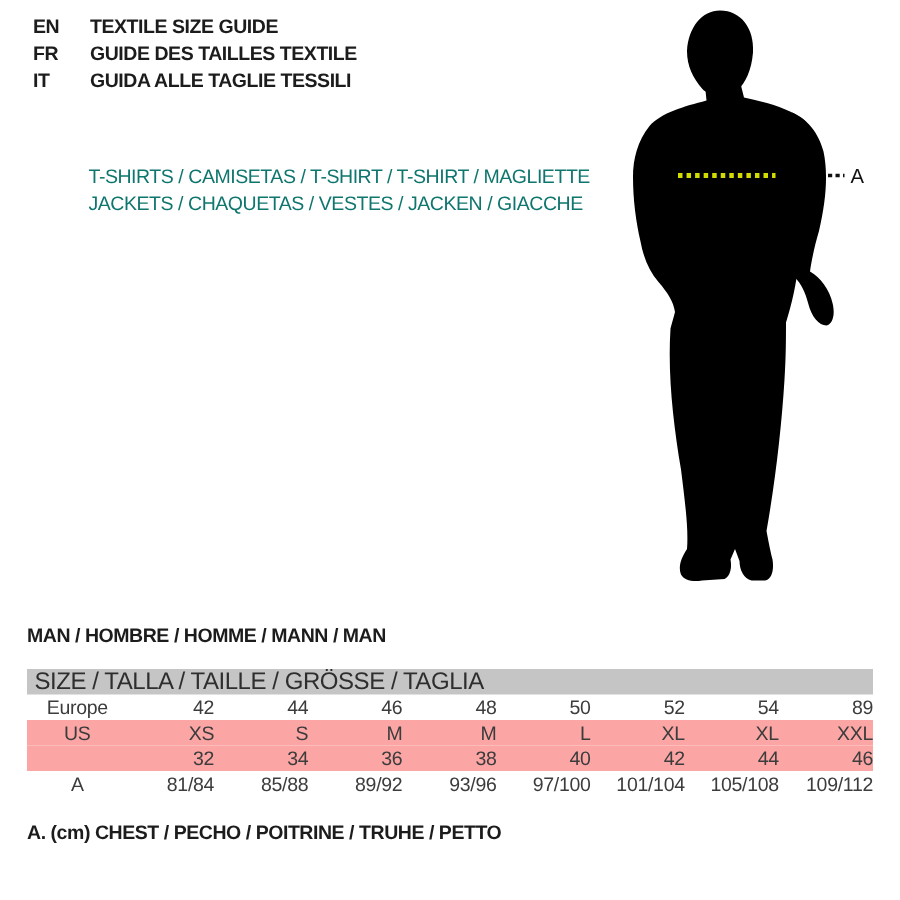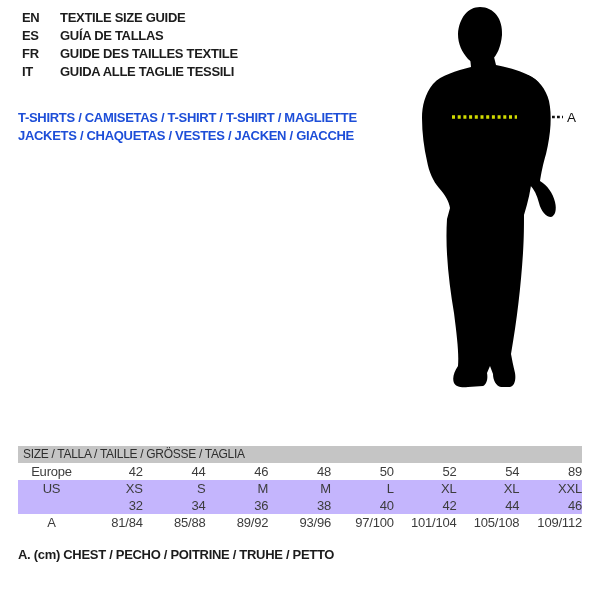--- a/index.html
+++ b/index.html
@@ -8,52 +8,48 @@
     font-family:"Liberation Sans","DejaVu Sans",sans-serif;
     color:#222;overflow:hidden;
   }
   
   .lang-list{position:absolute;left:22px;top:9px;}
   .lang-row{display:flex;height:18px;line-height:18px;}
   .lang-code{width:38px;font-weight:bold;font-size:13px;letter-spacing:-0.3px;color:#1c1c1c;}
   .lang-label{font-weight:bold;font-size:13px;letter-spacing:-0.3px;color:#1c1c1c;white-space:nowrap;}
   
   .categories{position:absolute;left:18px;top:109px;}
-  .categories div{font-weight:bold;font-size:13px;letter-spacing:-0.3px;line-height:18px;color:#1d4ed8;white-space:nowrap;}
+  .categories div{font-weight:normal;font-size:13px;letter-spacing:-0.3px;line-height:18px;color:#0f766e;white-space:nowrap;margin-left:41px;}
   
   .figure{position:absolute;left:400px;top:5px;}
   .measure-label{font-family:"Liberation Sans","DejaVu Sans",sans-serif;font-size:13.5px;fill:#111;}
   
   .section-title{position:absolute;left:18px;top:416px;font-weight:bold;font-size:13px;letter-spacing:-0.3px;color:#1c1c1c;}
   
   .size-table{position:absolute;left:18px;top:446px;width:564px;}
   .thead{
     height:17px;line-height:17px;background:#c5c5c5;color:#2e2e2e;
-    font-size:12px;letter-spacing:-0.3px;padding-left:5px;box-sizing:border-box;
+    font-size:16px;letter-spacing:-0.3px;padding-left:5px;box-sizing:border-box;
   }
   .trow{display:flex;height:17px;line-height:17px;font-size:13px;letter-spacing:-0.2px;color:#3c3c3c;box-sizing:border-box;}
-  .trow.shaded{background:#c4b5fd;}
+  .trow.shaded{background:#fca5a5;}
   .tlabel{width:62px;padding-left:5px;box-sizing:border-box;text-align:center;}
   .tcell{flex:1;text-align:right;}
   
   .footnote{position:absolute;left:18px;top:547px;font-weight:bold;font-size:13px;letter-spacing:-0.3px;color:#1c1c1c;}
 </style>
 </head>
 <body>
 
 <div class="canvas">
 
   <div class="lang-list" id="langList">
       <div class="lang-row">
         <span class="lang-code">EN</span>
         <span class="lang-label">TEXTILE SIZE GUIDE</span>
-      </div>
-      <div class="lang-row">
-        <span class="lang-code">ES</span>
-        <span class="lang-label">GUÍA DE TALLAS</span>
       </div>
       <div class="lang-row">
         <span class="lang-code">FR</span>
         <span class="lang-label">GUIDE DES TAILLES TEXTILE</span>
       </div>
       <div class="lang-row">
         <span class="lang-code">IT</span>
         <span class="lang-label">GUIDA ALLE TAGLIE TESSILI</span>
       </div>
     </div>
@@ -103,20 +99,21 @@
          C 146 212 141 206 139 198
          C 137 190 134 184 130 180
          C 126 174 124 166 125 156
          C 127 138 128 118 126 98
          C 125 86 124 76 128 70 Z"></path>
     <line x1="52" y1="112" x2="117" y2="112" stroke="#d2dc00" stroke-width="3.4" stroke-dasharray="3 2.7"></line>
     <line x1="152" y1="112" x2="163" y2="112" stroke="#111111" stroke-width="2.4" stroke-dasharray="2.8 2.2"></line>
     <text class="measure-label" x="167" y="117">A</text>
   </svg>
 
+  <div class="section-title">MAN / HOMBRE / HOMME / MANN / MAN</div>
 
   <div class="size-table">
     <div class="thead">SIZE / TALLA / TAILLE / GRÖSSE / TAGLIA</div>
     <div id="tbody">
         <div class="trow">
           <div class="tlabel">Europe</div>
           <div class="tcell">42</div>
           <div class="tcell">44</div>
           <div class="tcell">46</div>
           <div class="tcell">48</div>

